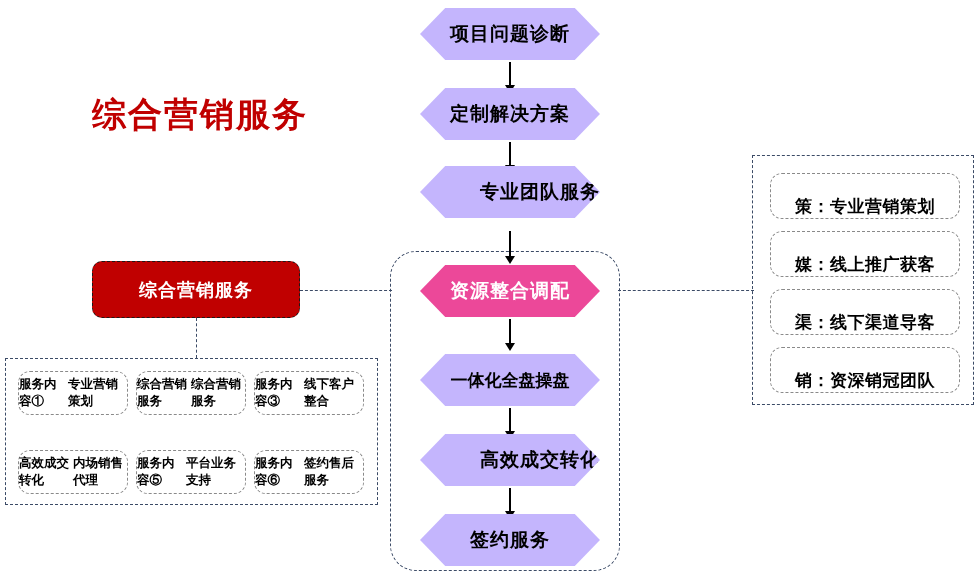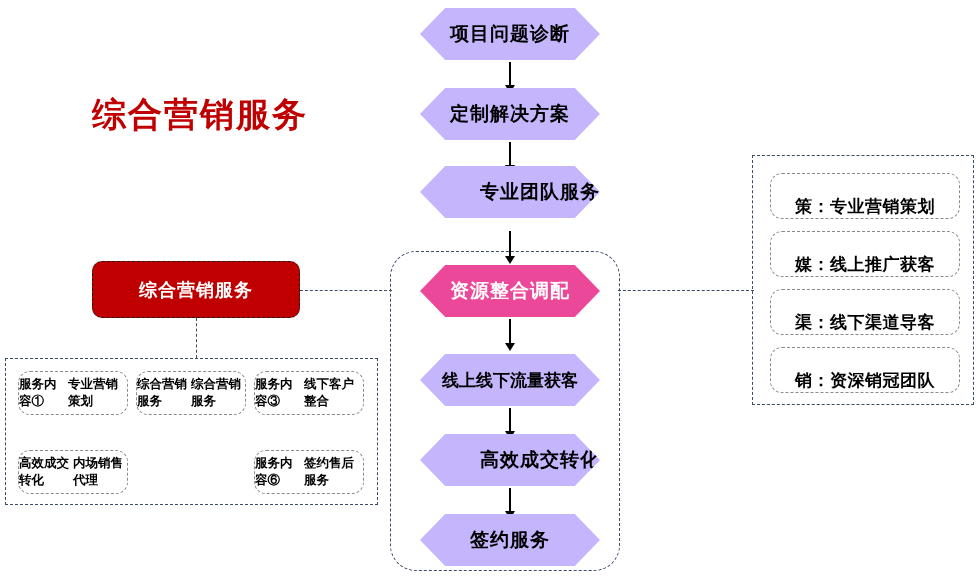--- a/index.html
+++ b/index.html
@@ -192,21 +192,21 @@
     <span>专业团队服务</span>
   </div>
   <div class="arrow" style="top:231px; height:26px;"></div>
 
   <div class="hex accent" style="top:265px;">
     <span>资源整合调配</span>
   </div>
   <div class="arrow" style="top:319px; height:25px;"></div>
 
   <div class="hex tight" style="top:354px;">
-    <span>线上线下流量获客</span>
+    <span>一体化全盘操盘</span>
   </div>
   <div class="arrow" style="top:408px; height:24px;"></div>
 
   <div class="hex" style="top:434px;justify-content:flex-end;">
     <span>高效成交转化</span>
   </div>
   <div class="arrow" style="top:488px; height:24px;"></div>
 
   <div class="hex" style="top:514px;">
     <span>签约服务</span>
@@ -249,18 +249,22 @@
   </div>
   <div class="svc" style="left:254px; top:371px;">
     <span>服务内容③</span>
     <span>线下客户整合</span>
   </div>
 
   <div class="svc" style="left:18px;  top:450px;">
     <span>高效成交转化</span>
     <span>内场销售代理</span>
   </div>
+  <div class="svc" style="left:136px; top:450px;">
+    <span>服务内容⑤</span>
+    <span>平台业务支持</span>
+  </div>
   <div class="svc" style="left:254px; top:450px;">
     <span>服务内容⑥</span>
     <span>签约售后服务</span>
   </div>
 
 </div>
 
 </body></html>

